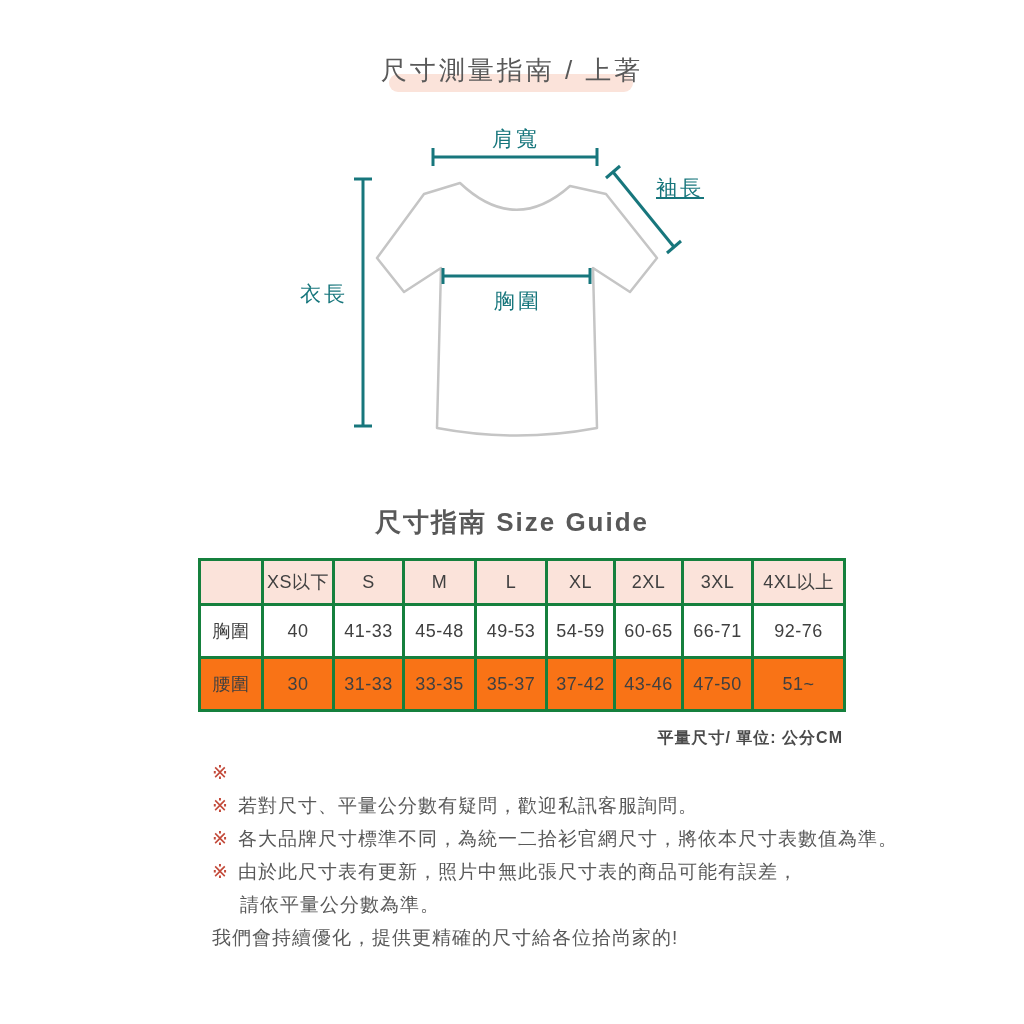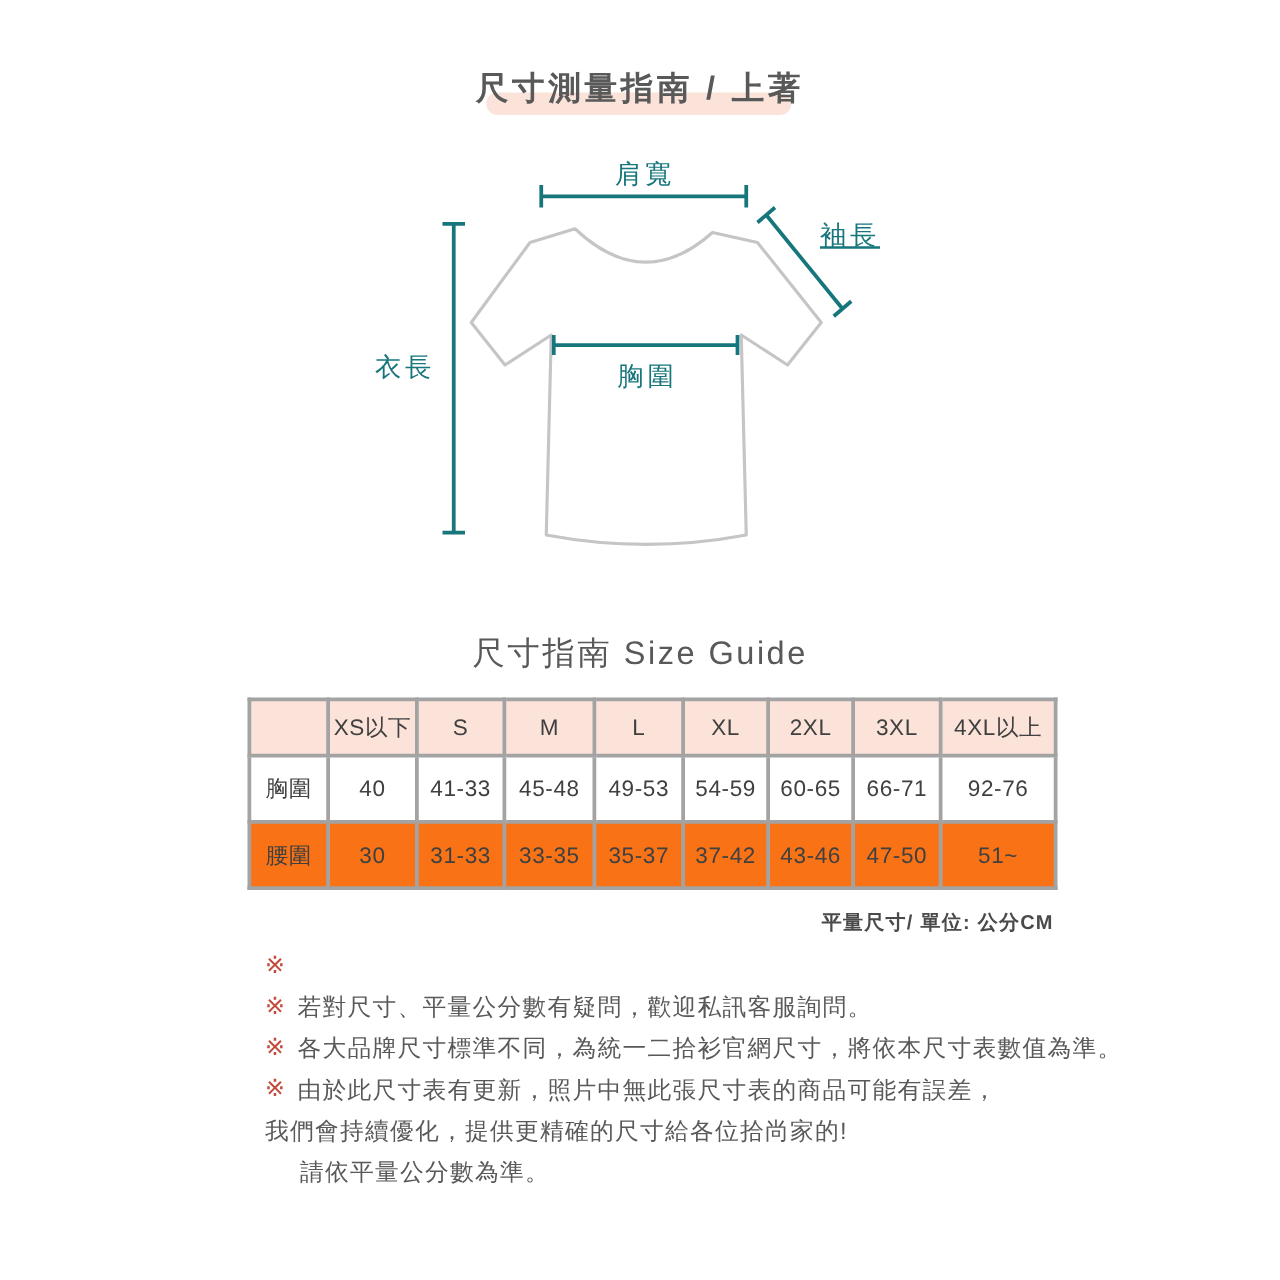--- a/index.html
+++ b/index.html
@@ -7,43 +7,43 @@
     position:relative;width:1024px;height:1024px;background:#ffffff;overflow:hidden;
     font-family:"Liberation Sans","DejaVu Sans",sans-serif;color:#595959;
   }
   
   .title-highlight{
     position:absolute;top:74px;left:389px;width:244px;height:18px;
     background:#fbe3da;border-radius:9px;z-index:1;
   }
   .page-title{
     position:absolute;top:53px;left:0;width:1024px;text-align:center;
-    font-size:26px;letter-spacing:3px;color:#595959;z-index:2;font-weight:700;
+    font-size:26px;letter-spacing:3px;color:#595959;z-index:2;font-weight:400;
   }
   
   .diagram-svg{position:absolute;top:100px;left:0;z-index:1;}
   .measure-label{
     position:absolute;transform:translate(-50%,-50%);
     color:#17767c;font-size:21px;letter-spacing:3px;white-space:nowrap;z-index:2;font-weight:500;
   }
   .lbl-shoulder{left:516px;top:139px;}
   .lbl-sleeve{left:680px;top:188px;text-decoration:underline;}
   .lbl-length{left:324px;top:294px;font-family:Liberation Serif, serif;}
   .lbl-chest{left:518px;top:301px;}
   
   .section-title{
     position:absolute;top:505px;left:0;width:1024px;text-align:center;
-    font-size:26px;letter-spacing:2px;color:#595959;font-weight:400;
+    font-size:26px;letter-spacing:2px;color:#595959;font-weight:700;
   }
   .size-table{
     position:absolute;top:558px;left:198px;width:645px;
     border-collapse:collapse;table-layout:fixed;font-size:18px;color:#404040;
   }
   .size-table td{
-    border:3px solid #a3a3a3;text-align:center;vertical-align:middle;padding:0;
+    border:3px solid #15803d;text-align:center;vertical-align:middle;padding:0;
     letter-spacing:0.5px;
   }
   .size-table tr.hdr td{height:42px;background:#fbe3da;}
   .size-table tr.r-white td{height:50px;background:#ffffff;}
   .size-table tr.r-pink td{height:50px;background:#f97316;}
   .unit-note{
     position:absolute;top:728px;left:198px;width:645px;text-align:right;
     font-size:16px;color:#4a4a4a;letter-spacing:1px;font-weight:bold;
   }
   
@@ -157,21 +157,21 @@
       <span>若對尺寸、平量公分數有疑問，歡迎私訊客服詢問。</span>
     </div>
     <div class="note-line">
       <span class="note-marker">※</span>
       <span>各大品牌尺寸標準不同，為統一二拾衫官網尺寸，將依本尺寸表數值為準。</span>
     </div>
     <div class="note-line">
       <span class="note-marker">※</span>
       <span>由於此尺寸表有更新，照片中無此張尺寸表的商品可能有誤差，</span>
     </div>
+    <div class="note-line note-cont">
+      <span>請依平量公分數為準。</span>
+    </div>
     <div class="note-line">
       <span>我們會持續優化，提供更精確的尺寸給各位拾尚家的!</span>
-    </div>
-    <div class="note-line note-cont">
-      <span>請依平量公分數為準。</span>
     </div>
   </div>
 
 </div>
 
 </body></html>

